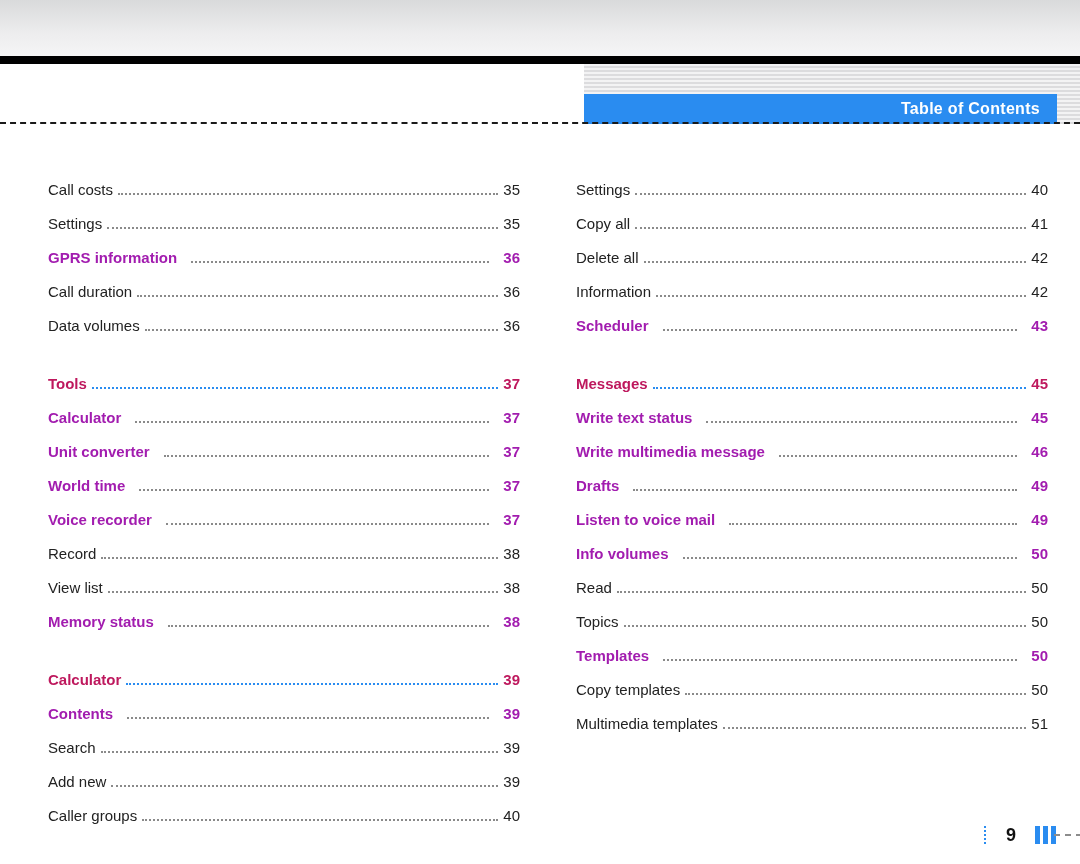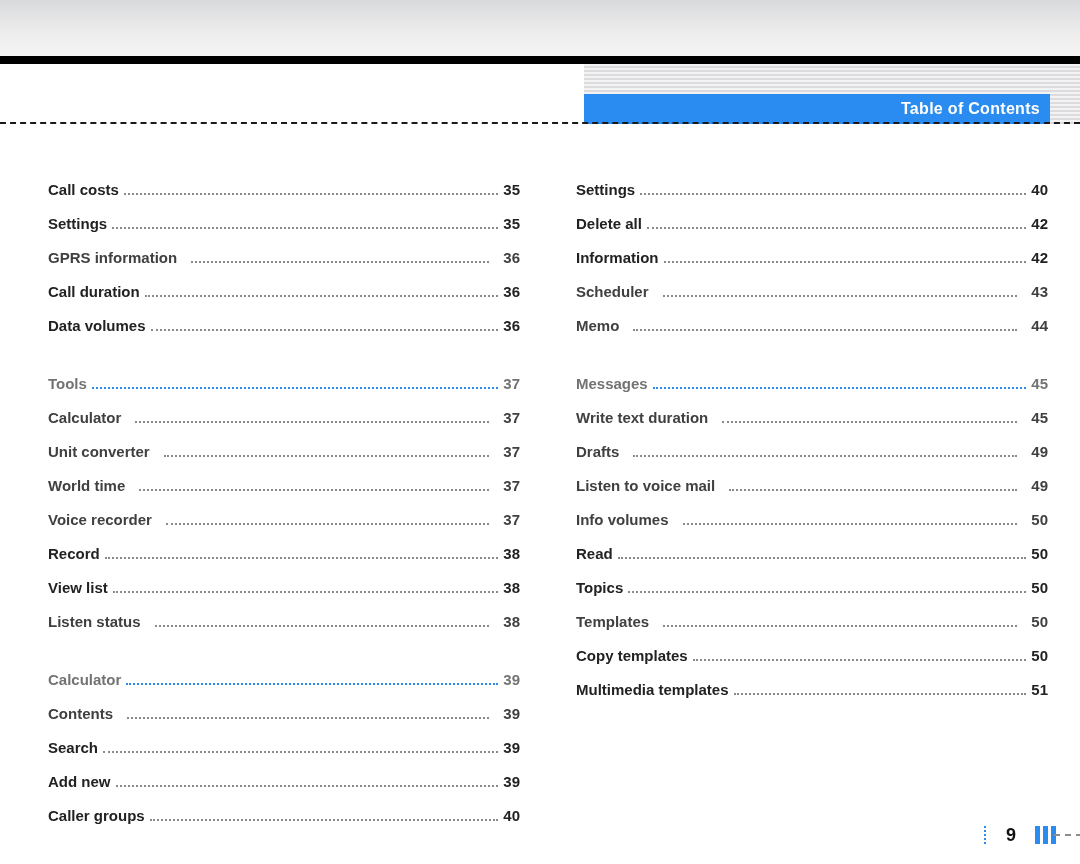--- a/index.html
+++ b/index.html
@@ -5,29 +5,29 @@
   html,body{margin:0;padding:0;width:1080px;height:864px;background:#fff;font-family:Arial,Helvetica,sans-serif;color:#222;}
   .page{position:relative;width:1080px;height:864px;overflow:hidden;}
   .top-grad{position:absolute;left:0;top:0;width:1080px;height:56px;background:linear-gradient(180deg,#d9dadb 0%,#ededee 60%,#f5f5f6 100%);}
   .black-bar{position:absolute;left:0;top:56px;width:1080px;height:8px;background:#000;}
   .big-blue{position:absolute;left:0;top:64px;width:584px;height:15px;background:#2a8cf0;}
   .thin-stripes{position:absolute;left:584px;top:64px;width:496px;height:60px;background:repeating-linear-gradient(180deg,#f3f3f4 0 2px,#dcdcde 2px 4px);}
   .dash-row{position:absolute;left:0;width:1080px;height:0;border-top:2px dashed #1a1a1a;}
   .dash1{top:122px;}
   .white-tab{position:absolute;left:0;top:64px;width:584px;height:60px;background:#fff;}
   .white-tab-inner{position:absolute;left:0;top:76px;width:584px;height:48px;background:#fff;}
-  .title-strip{position:absolute;left:584px;top:94px;width:456px;height:30px;background:#2a8cf0;color:#fff;font-weight:700;font-size:16px;display:flex;align-items:center;justify-content:flex-end;padding-right:10px;letter-spacing:0.3px;}
+  .title-strip{position:absolute;left:584px;top:94px;width:456px;height:30px;background:#2a8cf0;color:#fff;font-weight:700;font-size:16px;display:flex;align-items:center;justify-content:flex-end;padding-right:17px;letter-spacing:0.3px;}
   .columns{position:absolute;left:48px;top:182px;width:1000px;display:flex;gap:56px;}
   .col{width:474px;}
-  .entry{display:flex;align-items:baseline;font-size:15px;line-height:1.0;margin:0 0 18px 0;font-weight:bold;}
+  .entry{display:flex;align-items:baseline;font-size:15px;line-height:1.0;margin:0 0 18px 0;}
   .entry .lbl{white-space:nowrap;}
   .entry .leader{flex:1 1 auto;border-bottom:2px dotted #8a8a8a;margin:0 5px 3px 5px;height:0;}
   .entry .pg{white-space:nowrap;}
-  .bold{font-weight:700;color:#404040;gap:9px;}
-  .blue{font-weight:700;color:#737373;}
+  .bold{font-weight:700;color:#a21caf;gap:9px;}
+  .blue{font-weight:700;color:#be185d;}
   .entry.blue .leader{border-bottom-color:#2a8cf0;}
   .gap{height:24px;}
   .footer{position:absolute;left:0;bottom:18px;width:1080px;height:30px;}
   .page-num{position:absolute;right:64px;bottom:0;font-weight:700;font-size:18px;color:#111;}
   .sep{position:absolute;right:94px;bottom:2px;width:0;height:18px;border-left:2px dotted #2a8cf0;}
   .marks{position:absolute;right:24px;bottom:2px;display:flex;gap:3px;}
   .marks span{display:block;width:5px;height:18px;background:#2a8cf0;}
   .dash-r{position:absolute;right:-2px;bottom:10px;width:28px;border-top:2px dashed #8c8c8c;}
 </style>
 </head>
@@ -102,21 +102,21 @@
           <span class="lbl">Record</span>
           <span class="leader"></span>
           <span class="pg">38</span>
         </div>
         <div class="entry ">
           <span class="lbl">View list</span>
           <span class="leader"></span>
           <span class="pg">38</span>
         </div>
         <div class="entry bold">
-          <span class="lbl">Listen status</span>
+          <span class="lbl">Memory status</span>
           <span class="leader"></span>
           <span class="pg">38</span>
         </div>
         <div class="gap"></div>
         <div class="entry blue">
           <span class="lbl">Calculator</span>
           <span class="leader"></span>
           <span class="pg">39</span>
         </div>
         <div class="entry bold">
@@ -140,49 +140,54 @@
           <span class="pg">40</span>
         </div>
       </div>
     <div class="col" id="right-col">
         <div class="entry ">
           <span class="lbl">Settings</span>
           <span class="leader"></span>
           <span class="pg">40</span>
         </div>
         <div class="entry ">
+          <span class="lbl">Copy all</span>
+          <span class="leader"></span>
+          <span class="pg">41</span>
+        </div>
+        <div class="entry ">
           <span class="lbl">Delete all</span>
           <span class="leader"></span>
           <span class="pg">42</span>
         </div>
         <div class="entry ">
           <span class="lbl">Information</span>
           <span class="leader"></span>
           <span class="pg">42</span>
         </div>
         <div class="entry bold">
           <span class="lbl">Scheduler</span>
           <span class="leader"></span>
           <span class="pg">43</span>
-        </div>
-        <div class="entry bold">
-          <span class="lbl">Memo</span>
-          <span class="leader"></span>
-          <span class="pg">44</span>
         </div>
         <div class="gap"></div>
         <div class="entry blue">
           <span class="lbl">Messages</span>
           <span class="leader"></span>
           <span class="pg">45</span>
         </div>
         <div class="entry bold">
-          <span class="lbl">Write text duration</span>
+          <span class="lbl">Write text status</span>
           <span class="leader"></span>
           <span class="pg">45</span>
+        </div>
+        <div class="entry bold">
+          <span class="lbl">Write multimedia message</span>
+          <span class="leader"></span>
+          <span class="pg">46</span>
         </div>
         <div class="entry bold">
           <span class="lbl">Drafts</span>
           <span class="leader"></span>
           <span class="pg">49</span>
         </div>
         <div class="entry bold">
           <span class="lbl">Listen to voice mail</span>
           <span class="leader"></span>
           <span class="pg">49</span>

